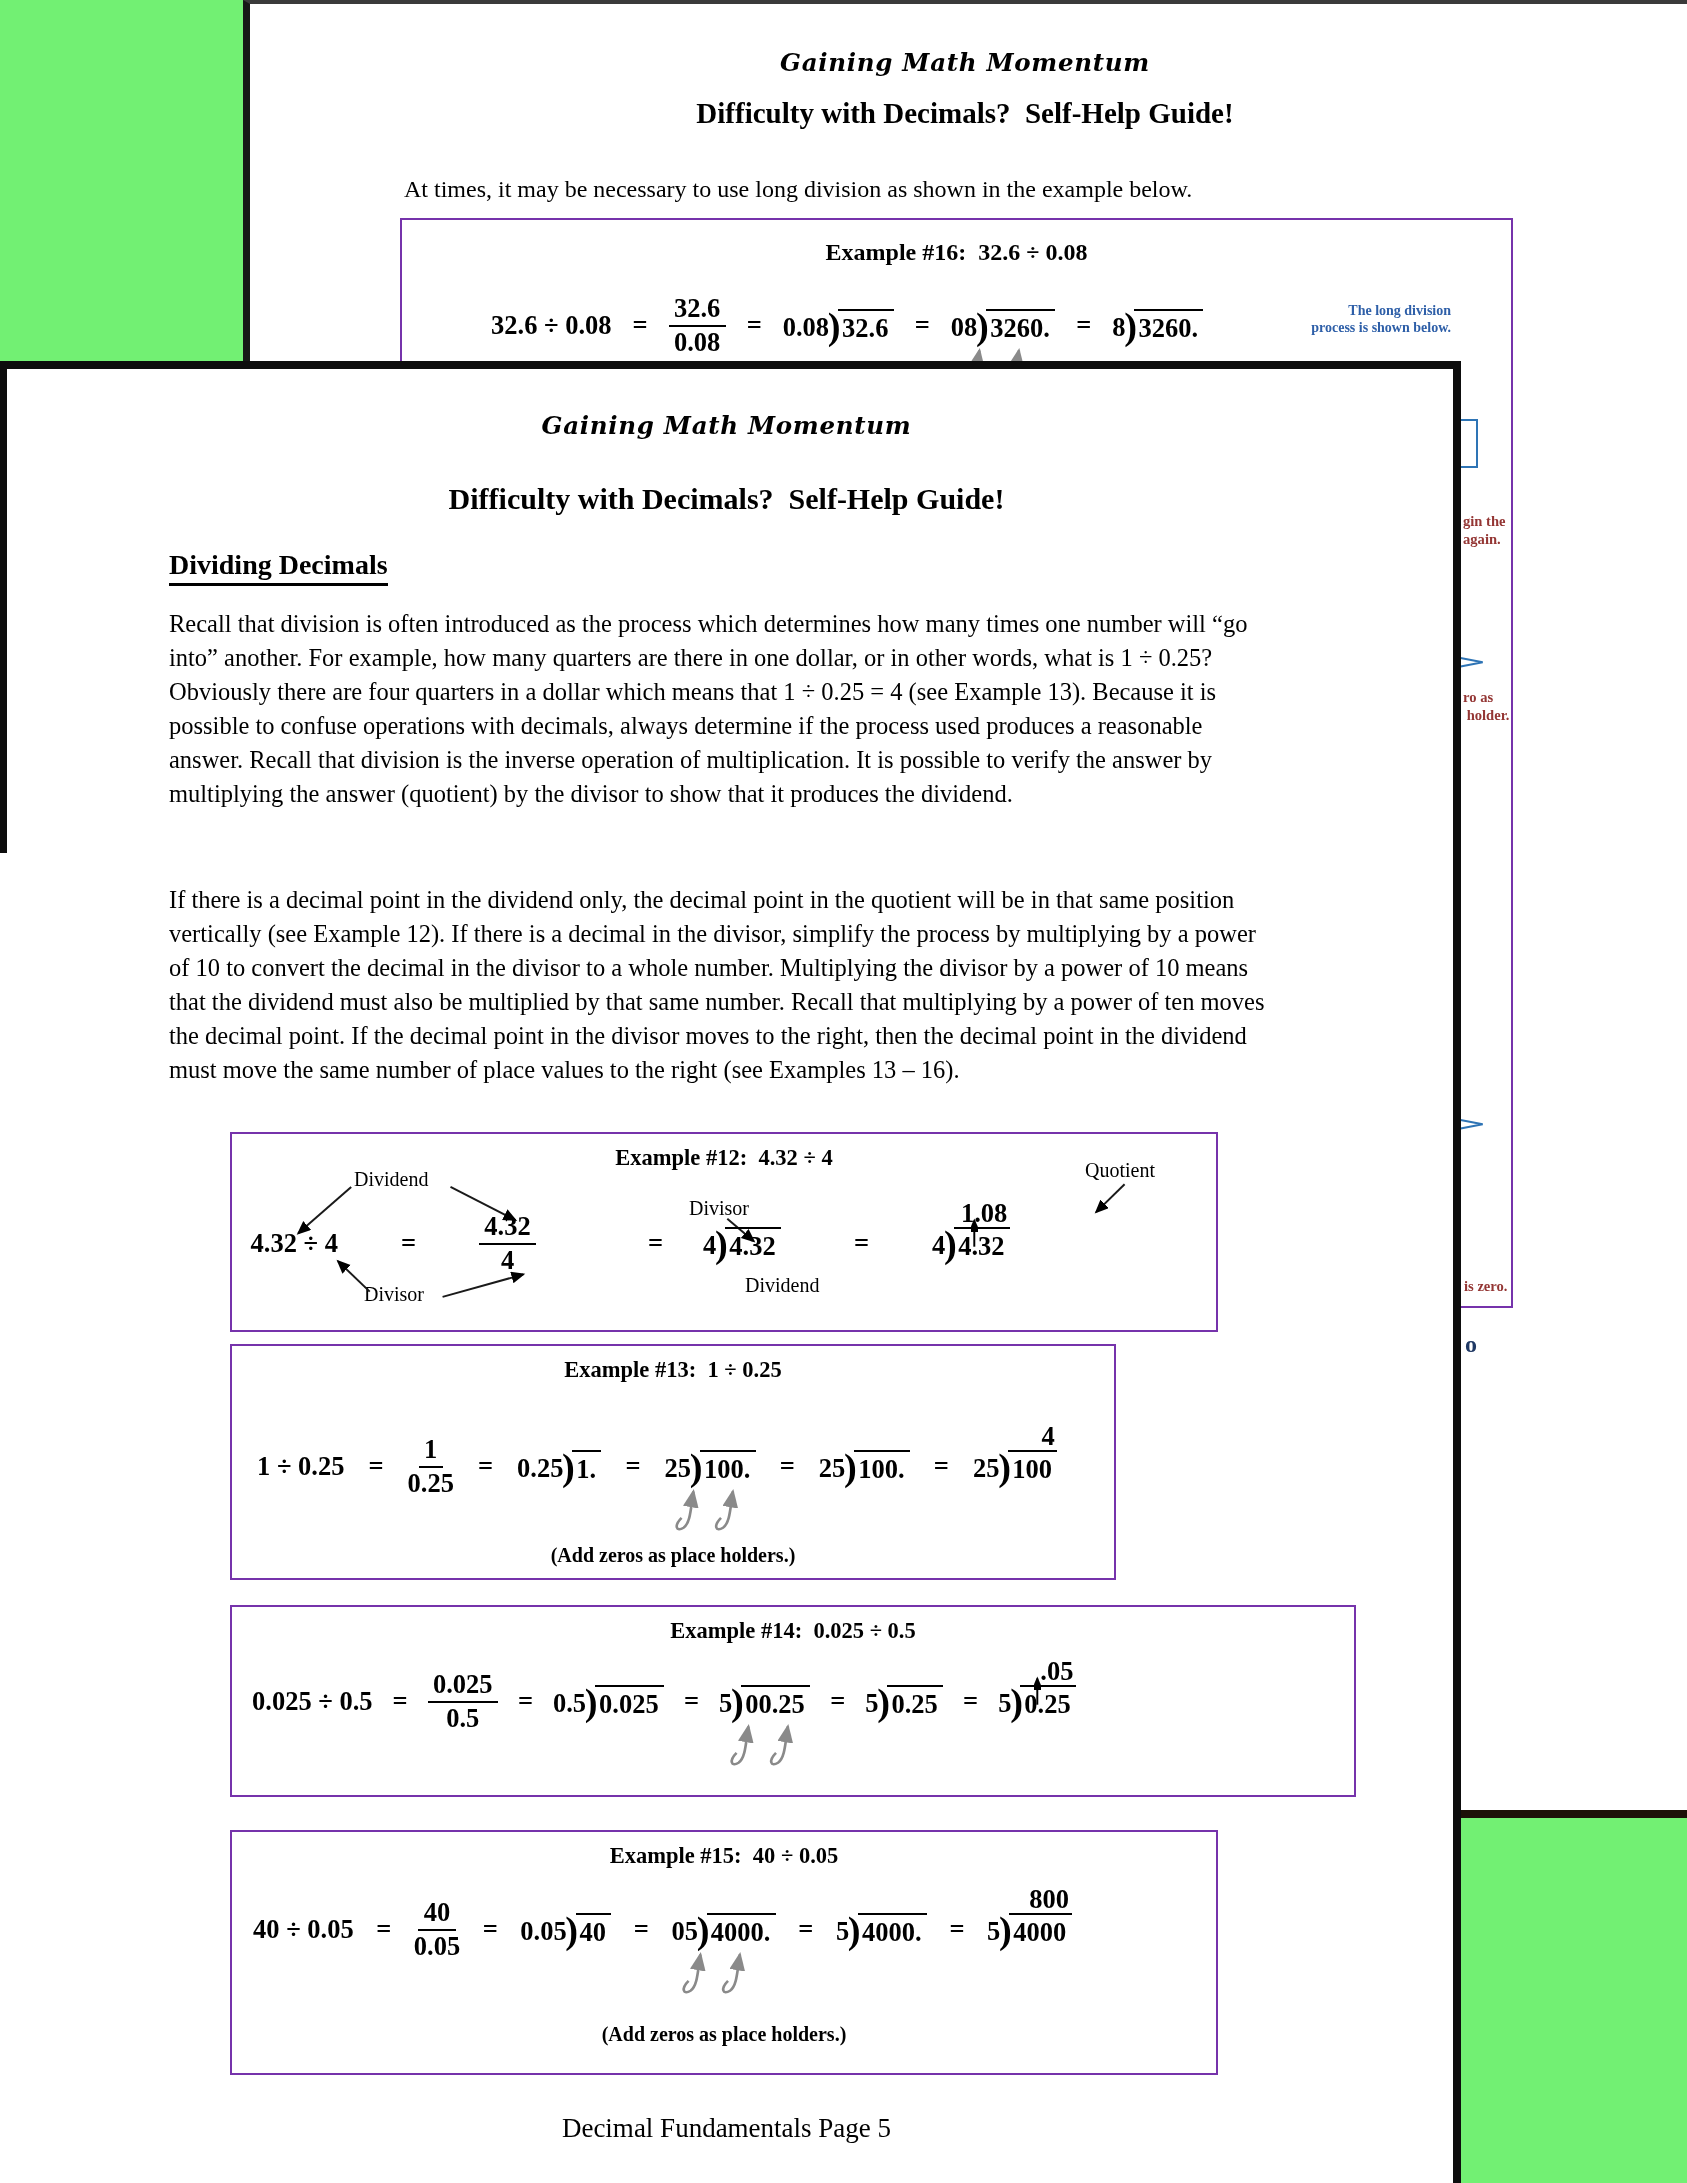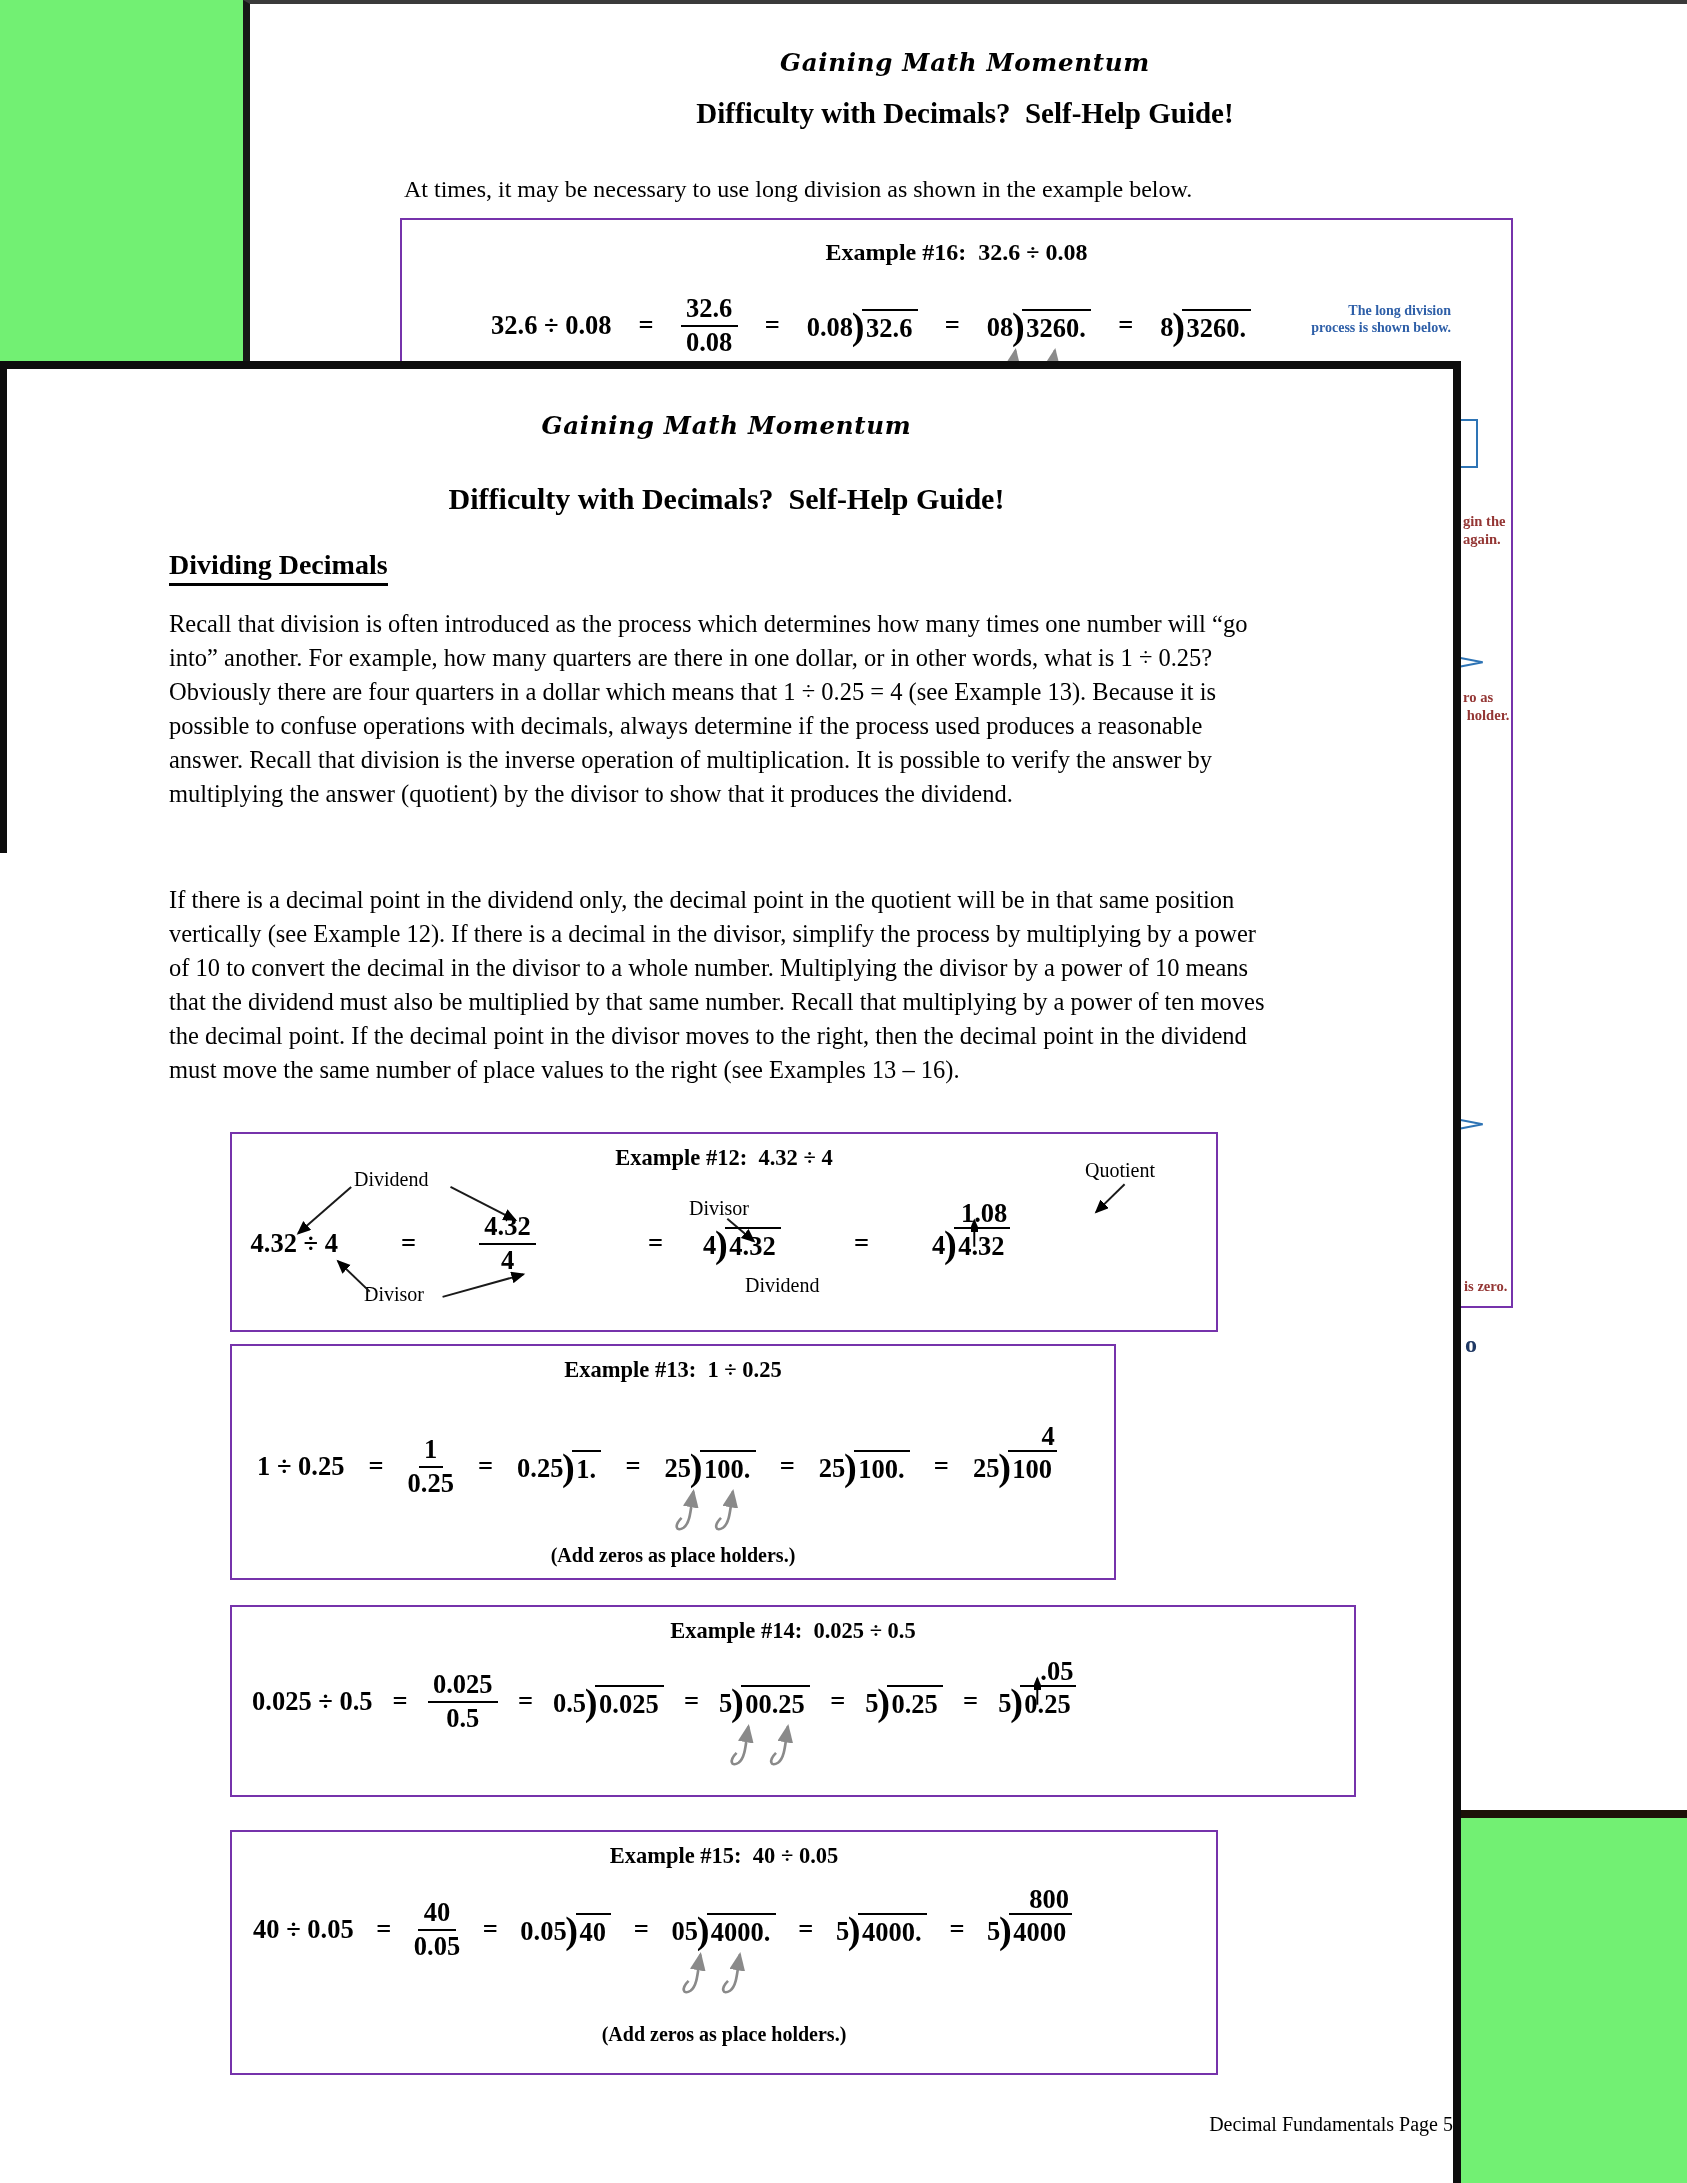--- a/index.html
+++ b/index.html
@@ -53,21 +53,21 @@
   .fp{position:absolute;left:0;top:361px;width:1461px;height:1822px;background:#fff;z-index:3;
       border-top:8.6px solid #0d0d0d;border-right:8.6px solid #0d0d0d}
   .fp-left-border{position:absolute;left:0;top:361px;width:6.6px;height:492px;background:#0d0d0d;z-index:4}
   .fp-brand{position:absolute;left:0;right:0;top:42px;text-align:center;font-size:24.5px;font-weight:bold;font-style:italic;
             font-family:"DejaVu Serif",serif;letter-spacing:0.7px}
   .fp-title{position:absolute;left:0;right:0;top:113px;text-align:center;font-size:30px;font-weight:bold;white-space:pre}
   .fp-heading{position:absolute;left:169px;top:180px;font-size:28px;font-weight:bold;
               border-bottom:3.3px solid var(--ink);padding-bottom:2px}
   .para{position:absolute;left:169px;width:1111px;font-size:24.5px;line-height:34px;text-align:left}
   .p1{top:238px}.p2{top:514px}
-  .fp-footer{position:absolute;left:0;right:0;top:1744px;text-align:right;font-size:20px}
+  .fp-footer{position:absolute;left:0;right:0;top:1744px;text-align:center;font-size:27px}
 
   .ex12{left:230px;top:763px;width:988px;height:200px}
   .ex13{left:230px;top:975px;width:886px;height:236px}
   .ex14{left:230px;top:1236px;width:1126px;height:192px}
   .ex15{left:230px;top:1461px;width:988px;height:245px}
 
   .lbl{position:absolute;font-size:20px;white-space:nowrap}
   .arrow-overlay{position:absolute;inset:0;pointer-events:none}
 </style>
 </head>
@@ -91,21 +91,21 @@
   <div class="bp-title">Difficulty with Decimals?  Self-Help Guide!</div>
 </div>
 <div class="bp-intro">At times, it may be necessary to use long division as shown in the example below.</div>
 
 <div class="exbox ex16">
   <div class="ex-title">Example #16:  32.6 ÷ 0.08</div>
   <div class="note">
     <span>The long division</span><br>
     <span>process is shown below.</span>
   </div>
-  <div class="chain" style="left:89px;top:74px;gap:27px">
+  <div class="chain" style="left:89px;top:74px;gap:21px">
       <span class="eq-txt">32.6 ÷ 0.08</span>
       <span class="eq-txt">=</span>
       <span class="frac">
         <span class="num">32.6</span>
         <span class="den">0.08</span>
       </span>
       <span class="eq-txt">=</span>
       <span class="ldiv">
         <span class="dvr">0.08</span>
         <span class="paren">)</span>

